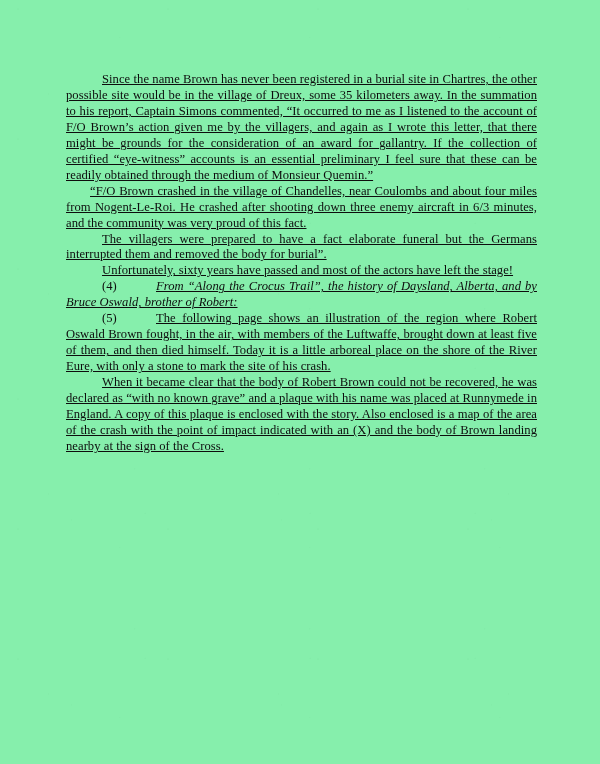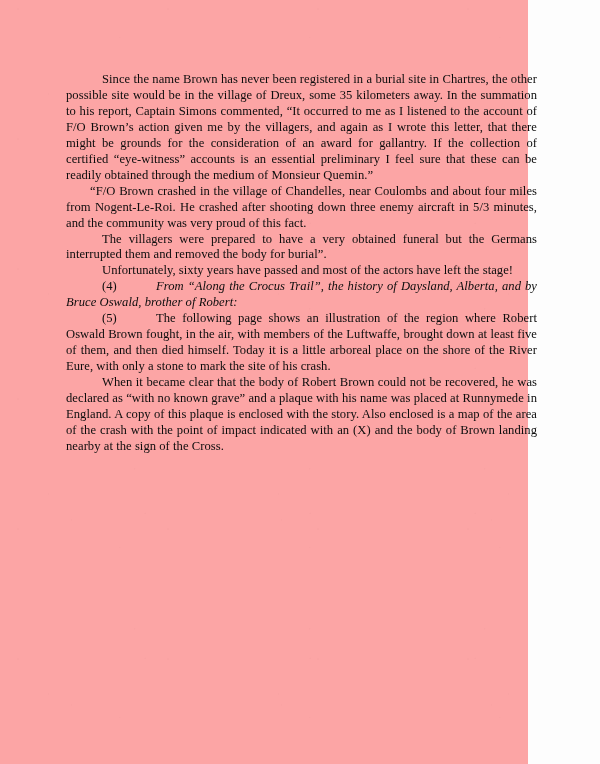--- a/index.html
+++ b/index.html
@@ -10,25 +10,26 @@
     width: 600px;
     height: 764px;
     background: #fdfdfd;
     font-family: "Liberation Serif", "DejaVu Serif", serif;
     color: #0d0d0d;
     overflow: hidden;
   }
 
   .page {
     position: relative;
-    width: 528px;
+    width: 600px;
     height: 764px;
-    background: #fca5a5;
+    background: #86efac;
     box-sizing: border-box;
     padding: 72px 63px 0 66px;
+    text-decoration: underline;
   }
 
   .doc-body {
     width: 471px;
   }
 
   p.para {
     margin: 0 0 0 0;
     font-size: 12.6px;
     line-height: 15.95px;
@@ -78,23 +79,23 @@
 </style>
 </head>
 <body>
 
 <div class="page">
   <div class="doc-body">
 
     <p class="para indent-body gap-none">Since the name Brown has never been registered in a burial site in Chartres, the other possible site would be in the village of Dreux, some 35 kilometers away.  In the summation to his report, Captain Simons commented, “It occurred to me as I listened to the account of F/O Brown’s action given me by the villagers, and again as I wrote this letter, that there might be grounds for the consideration of an award for gallantry.  If the collection of certified “eye-witness” accounts is an essential preliminary I feel sure that these can be readily obtained through the medium of Monsieur Quemin.”</p>
 
 
-    <p class="para indent-quote gap-none">“F/O Brown crashed in the village of Chandelles, near Coulombs and about four miles from Nogent-Le-Roi.  He crashed after shooting down three enemy aircraft in 5/3 minutes, and the community was very proud of this fact.</p>
+    <p class="para indent-quote gap-none">“F/O Brown crashed in the village of Chandelles, near Coulombs and about four miles from Nogent-Le-Roi.  He crashed after shooting down three enemy aircraft in 6/3 minutes, and the community was very proud of this fact.</p>
 
-    <p class="para indent-body gap-full">The villagers were prepared to have a very obtained funeral but the Germans interrupted them and removed the body for burial”.</p>
+    <p class="para indent-body gap-full">The villagers were prepared to have a fact elaborate funeral but the Germans interrupted them and removed the body for burial”.</p>
 
     <p class="para indent-body gap-full">Unfortunately, sixty years have passed and most of the actors have left the stage!</p>
 
     <p class="para indent-body gap-full"><span class="marker">(4)</span><span class="it">From “Along the Crocus Trail”, the history of Daysland, Alberta, and by Bruce Oswald, brother of Robert:</span></p>
 
 
     <p class="para indent-body gap-full"><span class="marker">(5)</span><span>The following page shows an illustration of the region where Robert Oswald Brown fought, in the air, with members of the Luftwaffe, brought down at least five of them, and then died himself.  Today it is a little arboreal place on the shore of the River Eure, with only a stone to mark the site of his crash.</span></p>
 
     <p class="para indent-body gap-full">When it became clear that the body of Robert Brown could not be recovered, he was declared as “with no known grave” and a plaque with his name was placed at Runnymede in England.  A copy of this plaque is enclosed with the story.  Also enclosed is a map of the area of the crash with the point of impact indicated with an (X) and the body of Brown landing nearby at the sign of the Cross.</p>
 

